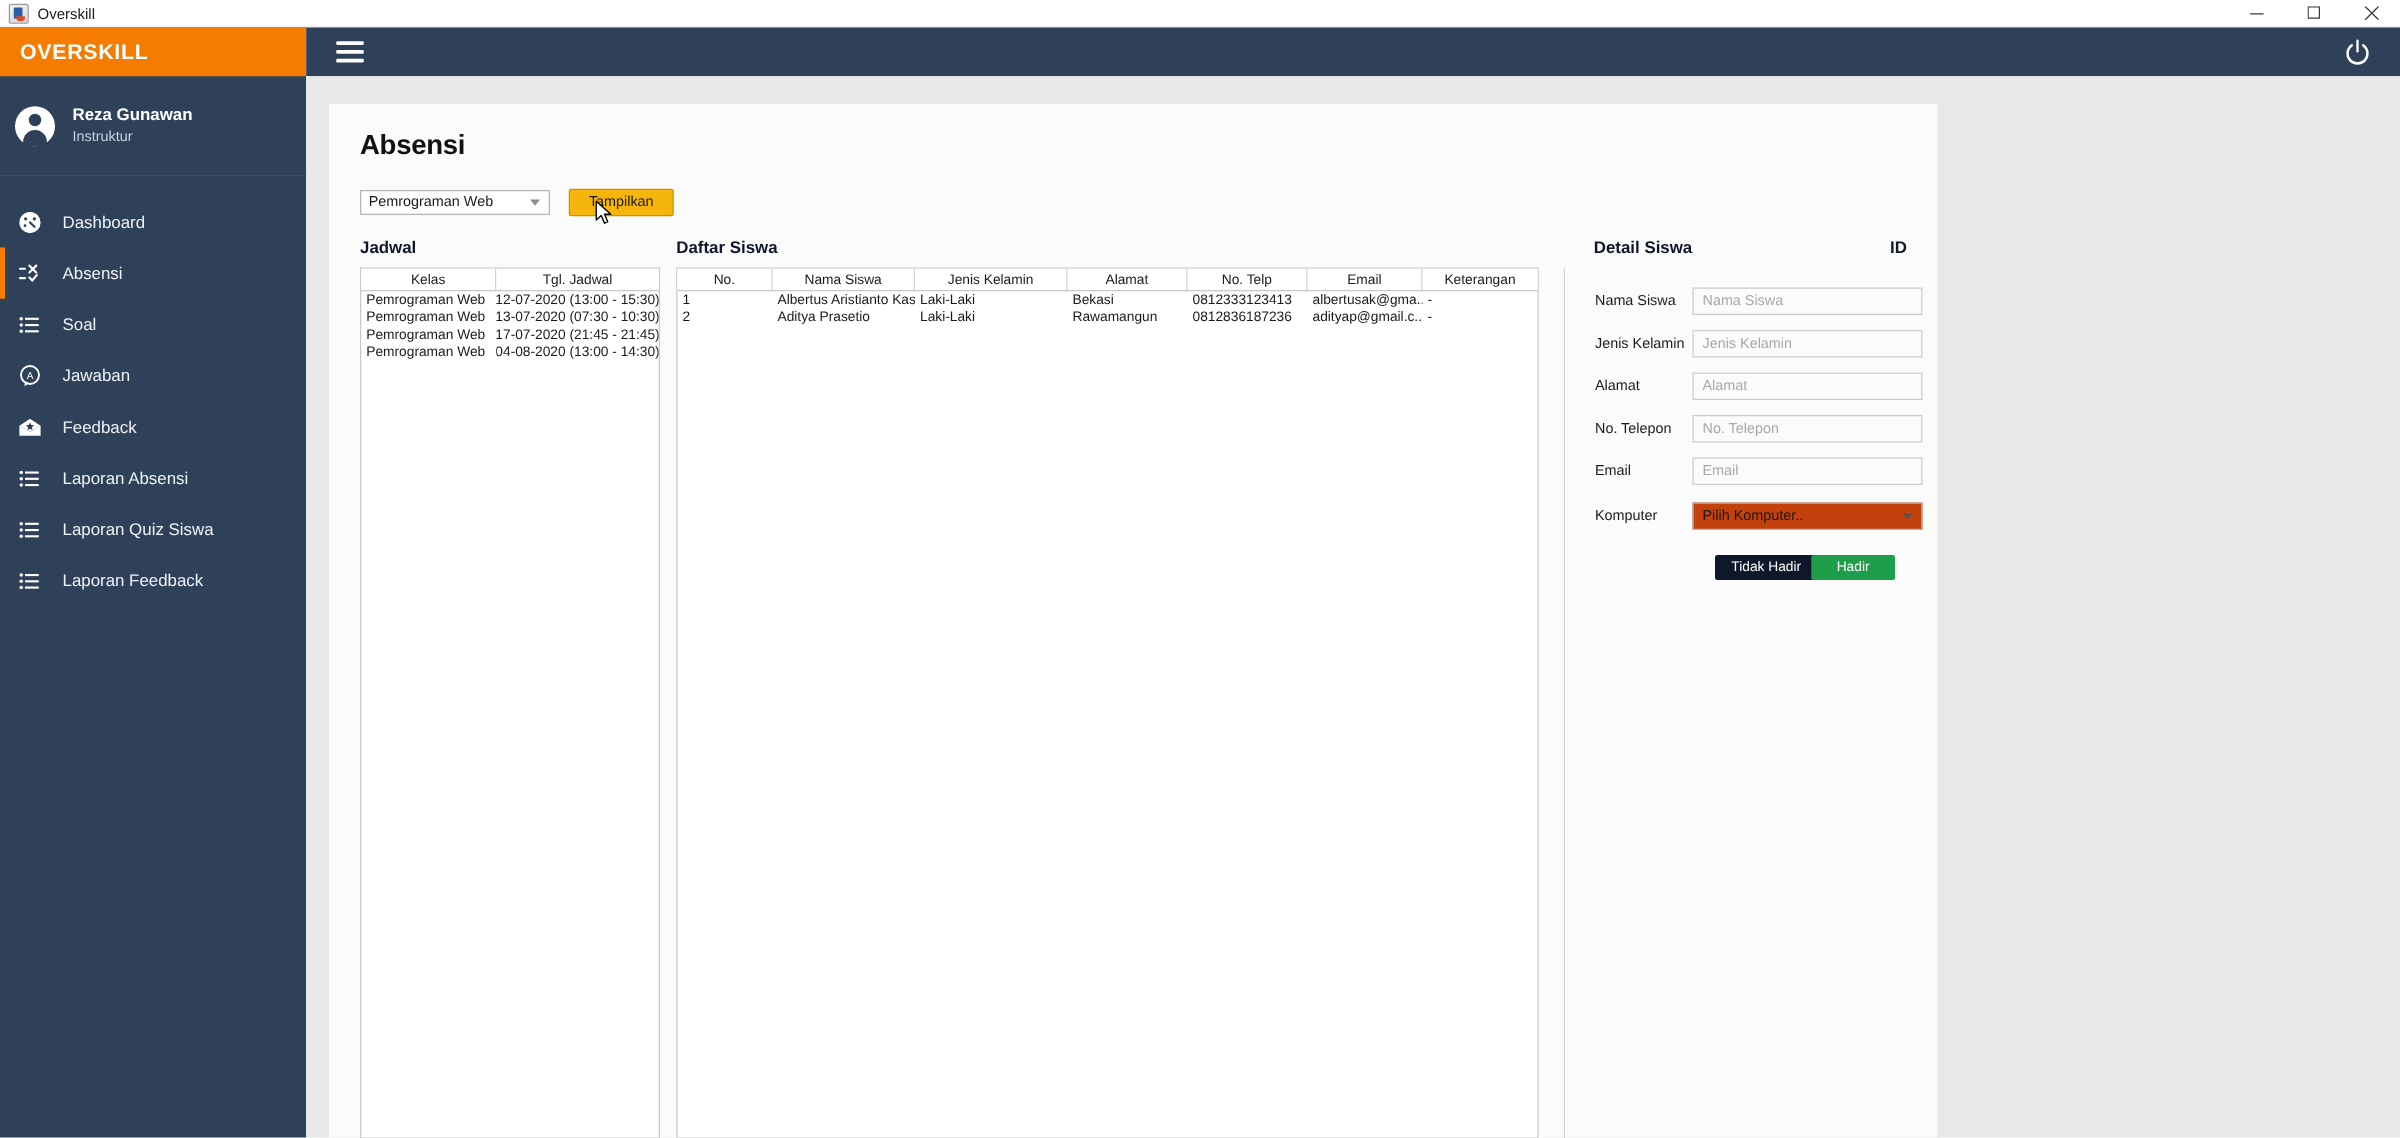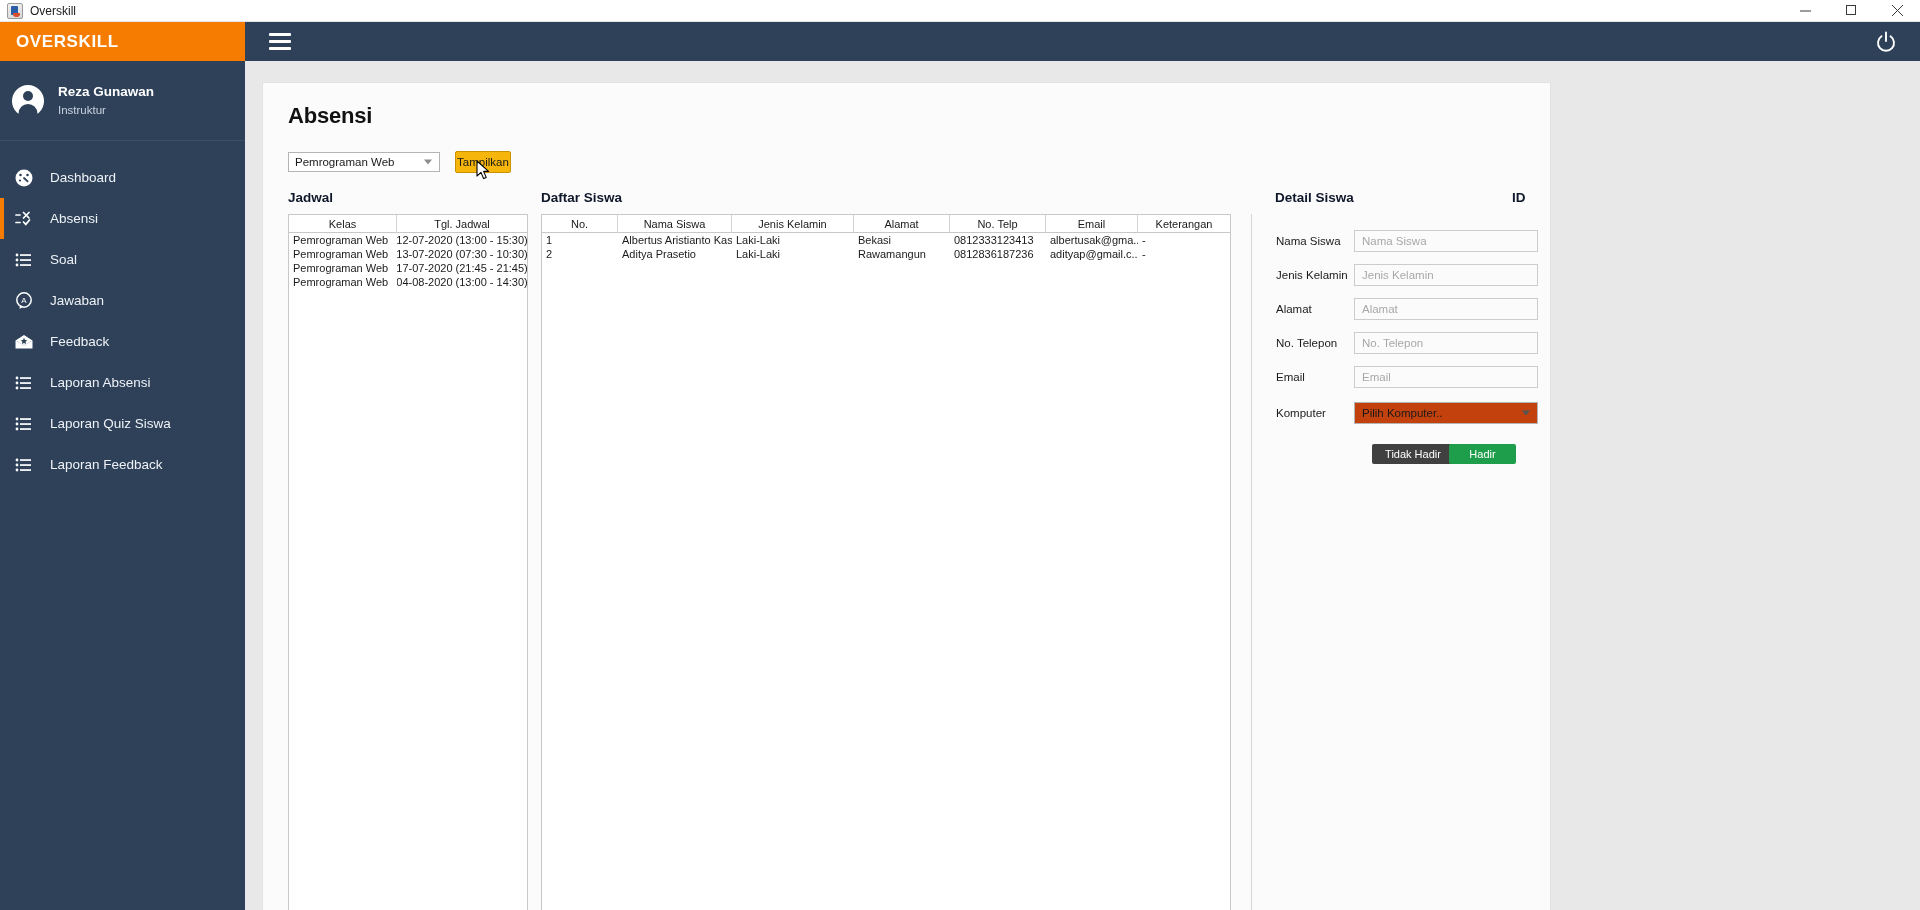--- a/index.html
+++ b/index.html
@@ -150,21 +150,21 @@
   .filter-select .caret {
     position: absolute; right: 7px; top: 50%;
     transform: translateY(-50%);
     width: 0; height: 0;
     border-left: 4.5px solid transparent;
     border-right: 4.5px solid transparent;
     border-top: 5px solid #8d8d8d;
   }
   .show-btn {
     position: absolute; left: 192px; top: 68px;
-    width: 56px; height: 22px;
+    width: 84px; height: 22px;
     background: #f5b50a;
     border: 1px solid #c89200;
     border-radius: 2px;
     font-size: 11.5px; color: #1a1a1a;
     display: flex; align-items: center; justify-content: center;
     cursor: pointer;
   }
   .cursor-arrow { position: absolute; left: 476px; top: 160px; z-index: 40; pointer-events: none; }
 
   
@@ -241,21 +241,21 @@
     border-top: 5px solid #555555;
   }
   .r1 { top: 147px; } .r2 { top: 181px; } .r3 { top: 215px; }
   .r4 { top: 249px; } .r5 { top: 283px; } .r6 { top: 319px; }
 
   .btn-absent, .btn-present {
     position: absolute; top: 361px; height: 20px;
     display: flex; align-items: center; justify-content: center;
     font-size: 11px; color: #ffffff; cursor: pointer; border-radius: 2px;
   }
-  .btn-absent  { left: 1109px; width: 82px; background: #404040; }
+  .btn-absent  { left: 1109px; width: 82px; background: #0f172a; }
   .btn-present { left: 1186px; width: 67px; background: #1e9e4a; }
 </style>
 </head>
 <body>
 
 <div class="titlebar">
   <div class="tb-icon"></div>
   <div class="tb-title">Overskill</div>
   <div class="tb-buttons">
     <div class="tb-btn">

